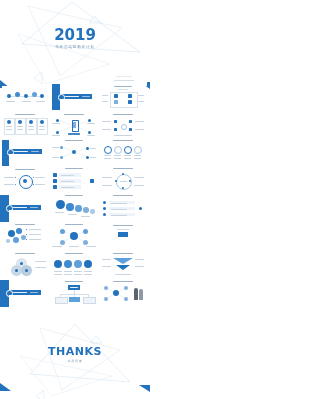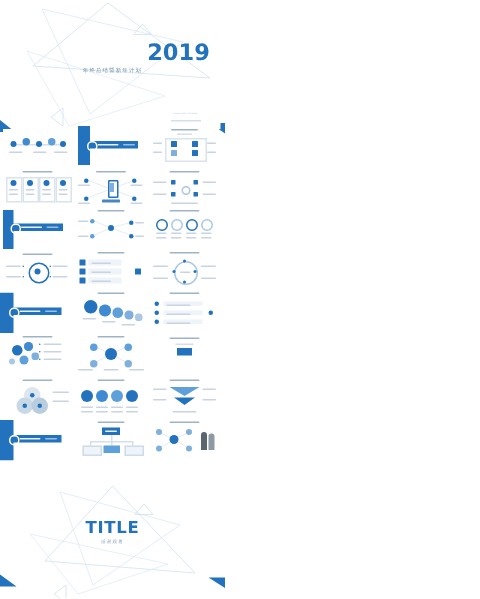--- a/index.html
+++ b/index.html
@@ -51,21 +51,21 @@
 
     <div class="tri" style="left:22px;top:4px;width:88px;height:0;border:none;
                 border-left:.4px solid #cfe0ef;transform:rotate(0);"></div>
     <svg width="150" height="100" style="position:absolute;left:0;top:0;">
       <polygon points="72,2 140,52 22,44" fill="none" stroke="#cfe0ef" stroke-width=".5"></polygon>
       <polygon points="28,6 122,28 60,76" fill="none" stroke="#d9e7f3" stroke-width=".5"></polygon>
       <polygon points="18,34 110,64 46,84" fill="none" stroke="#dfeaf4" stroke-width=".5"></polygon>
       <polygon points="95,16 101,23 89,23" fill="none" stroke="#cfe0ef" stroke-width=".5"></polygon>
       <polygon points="42,72 34,78 42,84" fill="none" stroke="#cfe0ef" stroke-width=".5"></polygon>
     </svg>
-    <div class="big-num" style="top:28px;font-size:15px;line-height:15px;letter-spacing:0;margin-left:44px;">2019</div>
+    <div class="big-num" style="top:28px;font-size:15px;line-height:15px;letter-spacing:0;">2019</div>
     <div class="cn-sub" style="top:45px;">年终总结暨新年计划</div>
     <div class="corner" style="left:0;top:80px;border-top:8px solid transparent;border-left:10px solid #2272bd;"></div>
     <div class="corner" style="right:0;top:82px;border-bottom:7px solid transparent;border-right:10px solid #2272bd;"></div>
   </div>
 
   <div class="slide" style="left:100px;top:74px;width:47px;height:12px;">
     <div class="s-sub" style="top:2px;font-size:1.3px;">PLEASE ADD TITLE HERE</div>
     <div class="ln" style="left:14px;top:6px;width:20px;height:.3px;"></div>
   </div>
 
@@ -396,19 +396,19 @@
   </div>
 
   <div class="cover" style="top:310px;height:89px;">
     <svg width="150" height="89" style="position:absolute;left:0;top:0;">
       <polygon points="75,14 130,72 30,64" fill="none" stroke="#cfe0ef" stroke-width=".5"></polygon>
       <polygon points="40,18 120,40 62,80" fill="none" stroke="#d9e7f3" stroke-width=".5"></polygon>
       <polygon points="20,46 112,66 52,86" fill="none" stroke="#dfeaf4" stroke-width=".5"></polygon>
       <polygon points="96,26 102,33 90,33" fill="none" stroke="#cfe0ef" stroke-width=".5"></polygon>
       <polygon points="44,80 36,86 44,92" fill="none" stroke="#cfe0ef" stroke-width=".5"></polygon>
     </svg>
-    <div class="big-num" style="top:36px;font-size:11px;line-height:11px;letter-spacing:.5px;">TITLE</div>
+    <div class="big-num" style="top:36px;font-size:11px;line-height:11px;letter-spacing:.5px;">THANKS</div>
     <div class="cn-sub" style="top:49px;font-size:3px;color:#8fa9c2;">感谢观看</div>
     <div class="corner" style="left:0;top:73px;border-top:8px solid transparent;border-left:11px solid #2272bd;"></div>
     <div class="corner" style="right:0;top:75px;border-bottom:7px solid transparent;border-right:11px solid #2272bd;"></div>
   </div>
 
 </div>
 
 </body></html>

